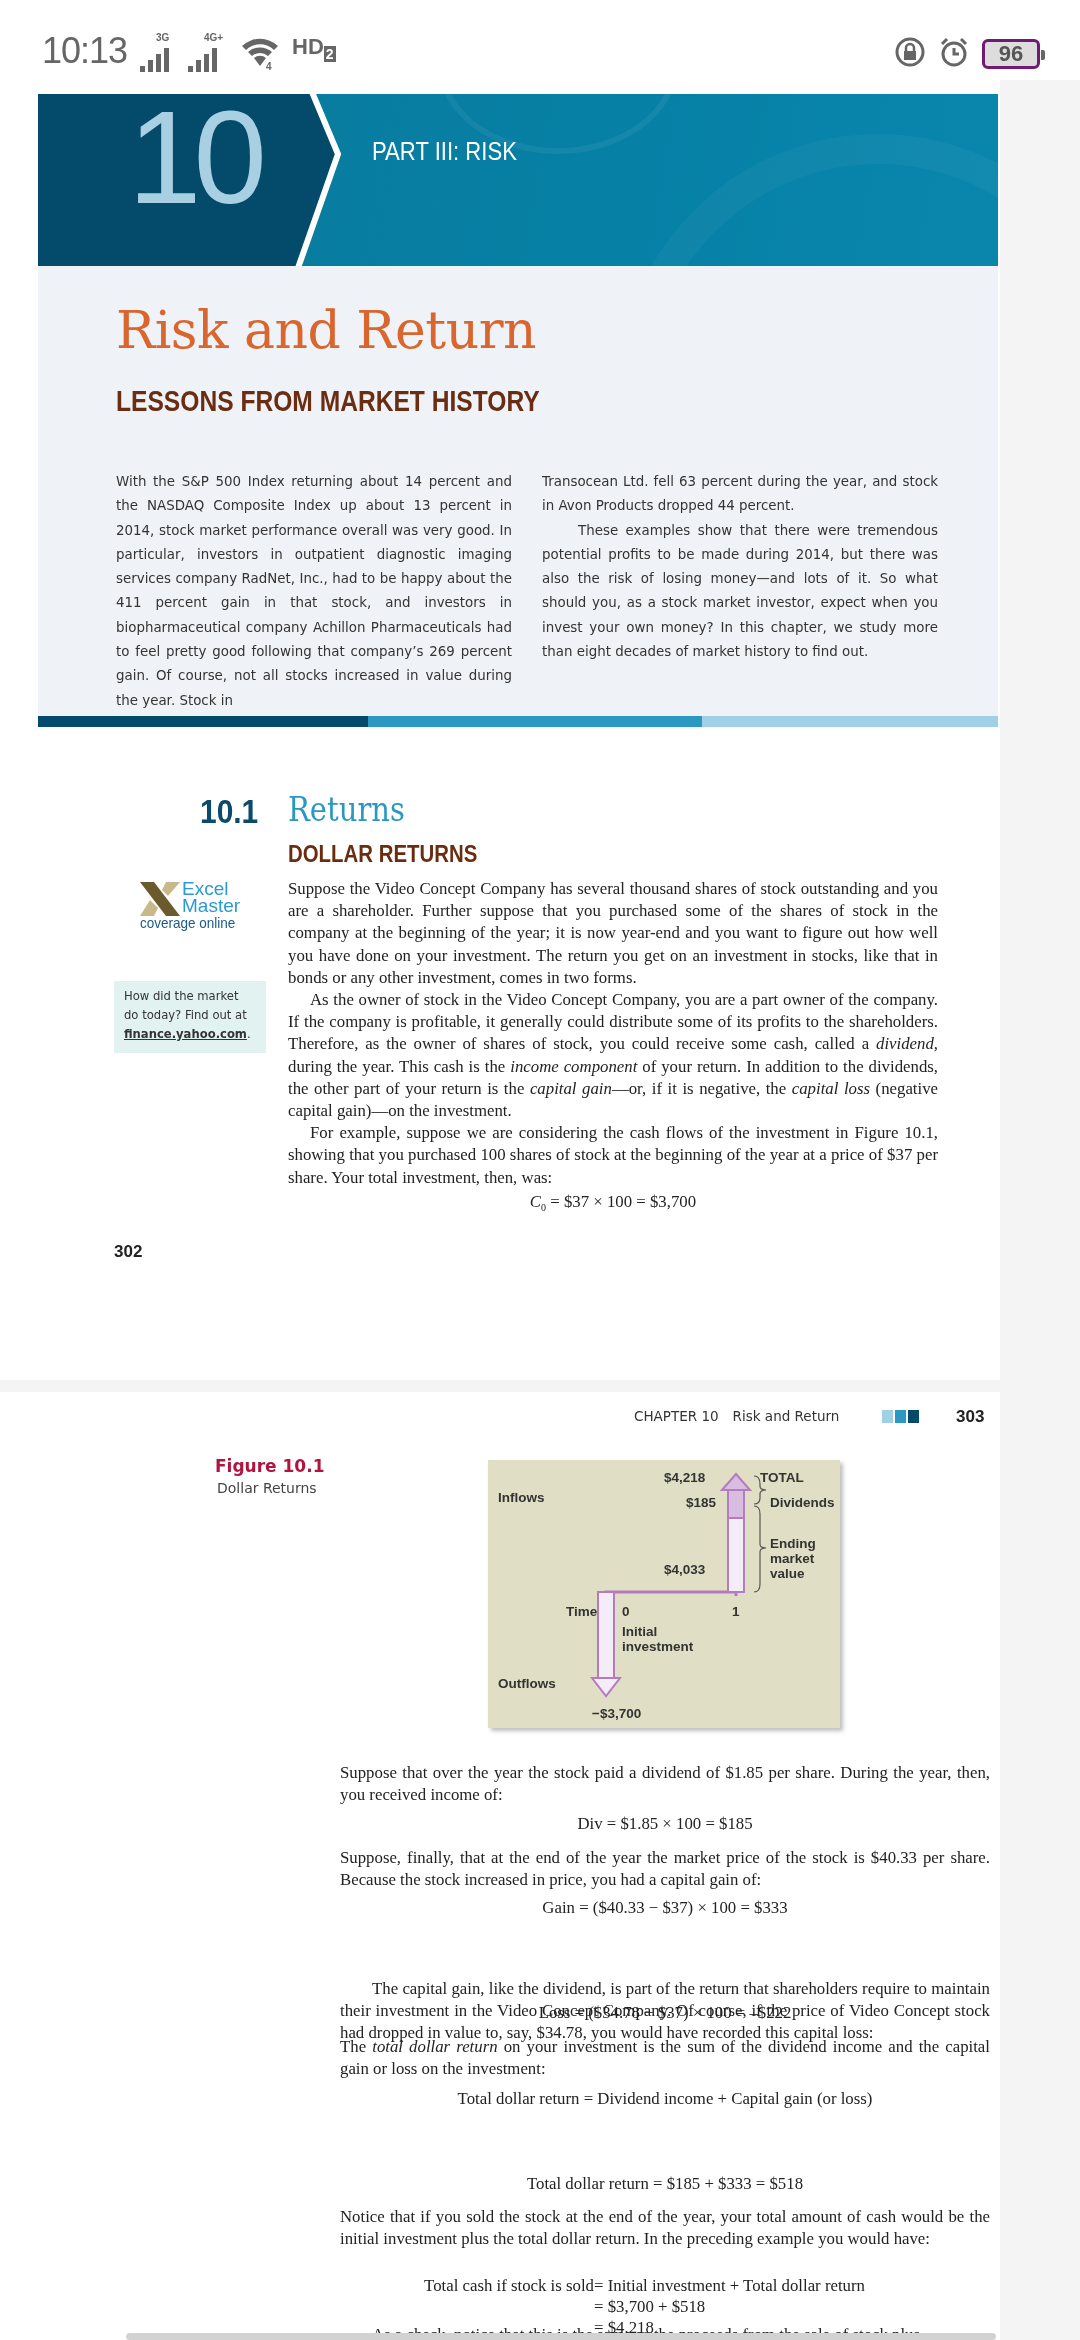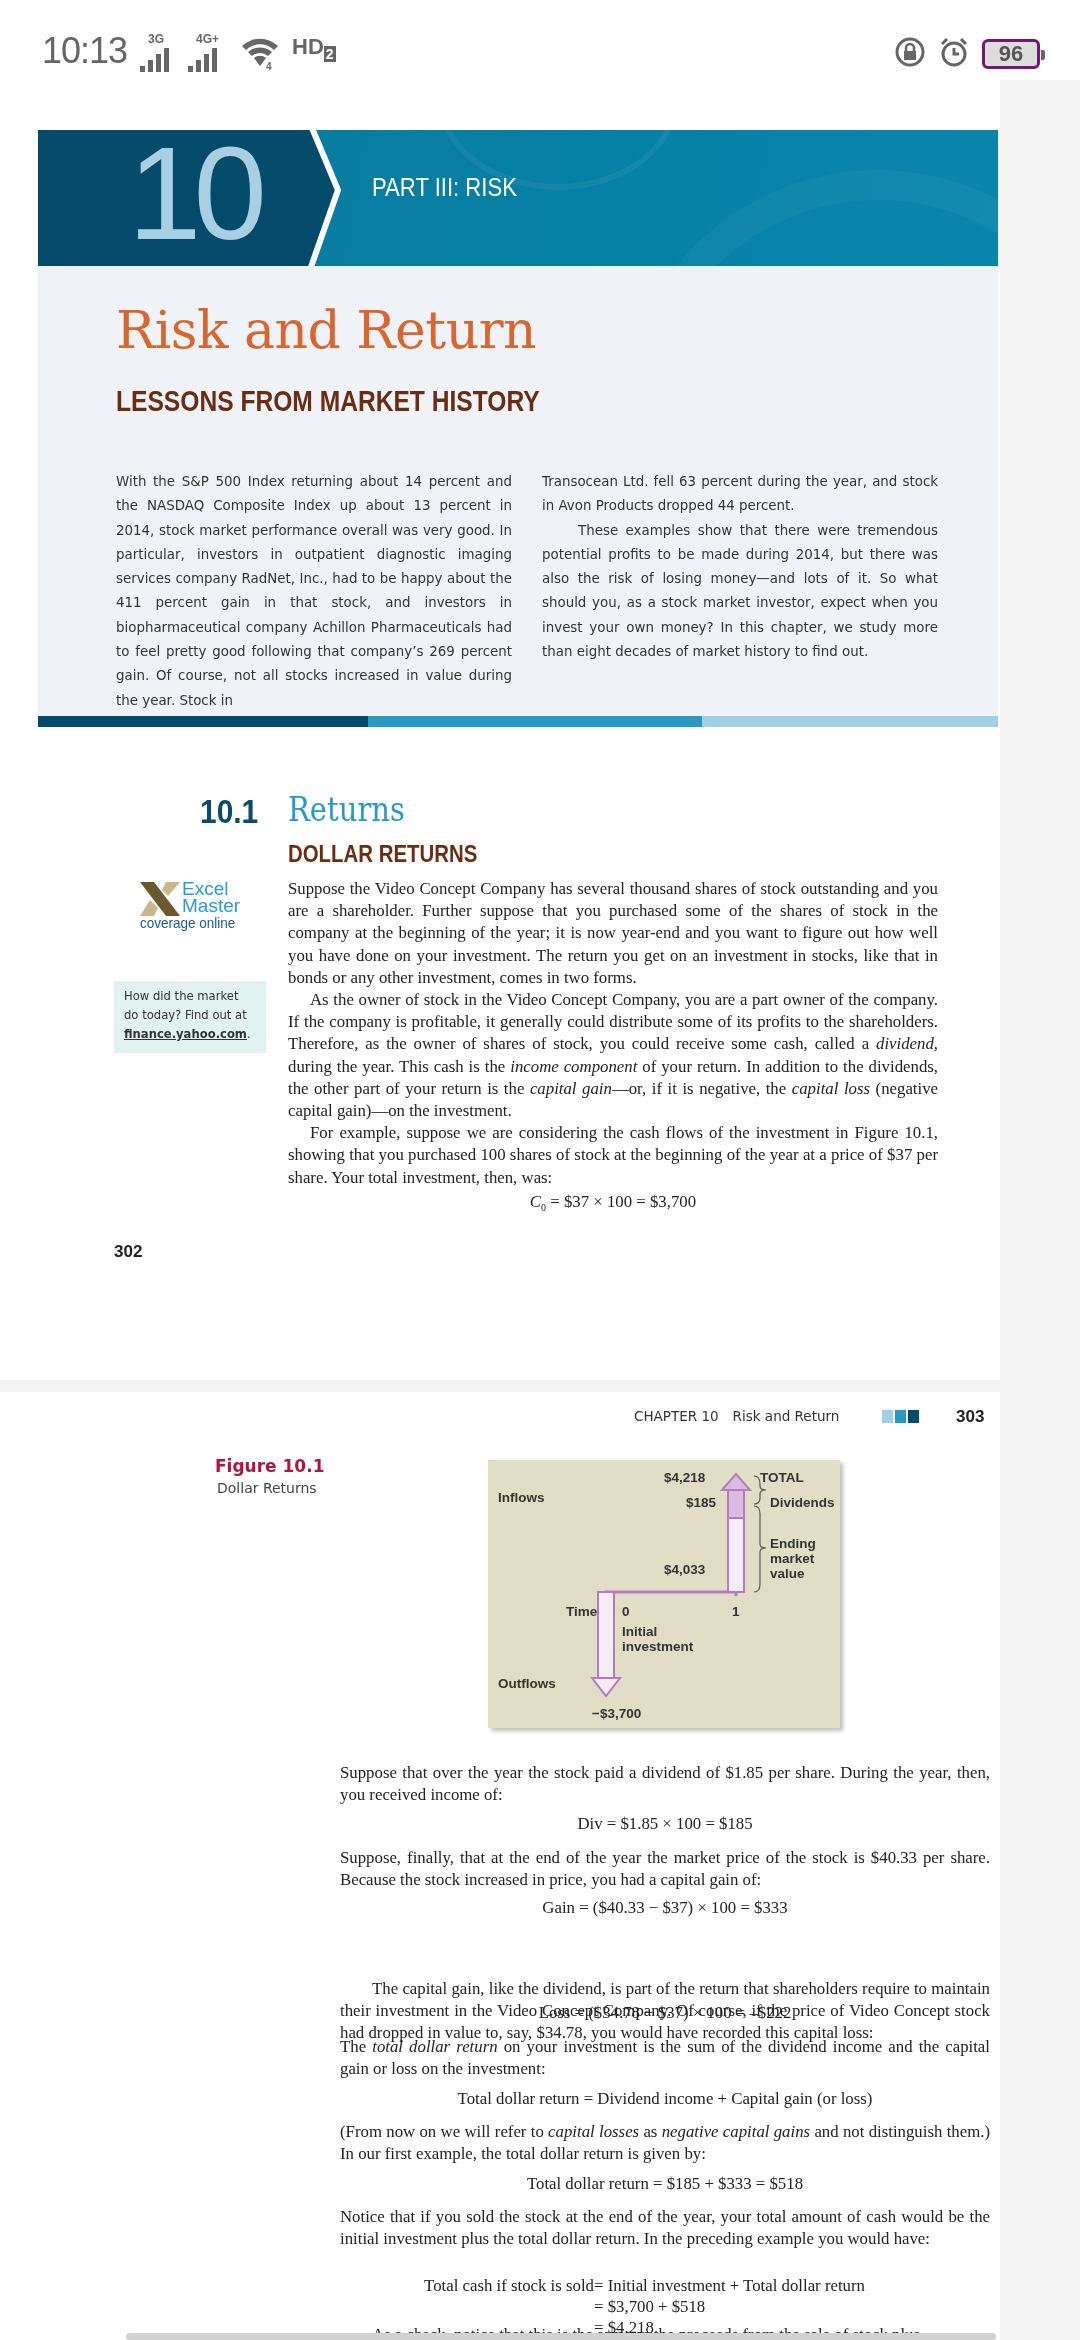--- a/index.html
+++ b/index.html
@@ -3,33 +3,33 @@
 <meta charset="utf-8">
 <style>
   * { box-sizing: border-box; margin: 0; padding: 0; }
   html, body { width: 1080px; height: 2340px; overflow: hidden; background: #f4f4f4; }
   body { position: relative; font-family: "Liberation Serif", serif; color: #222; }
 
   
   .statusbar { position: absolute; left: 0; top: 0; width: 1080px; height: 80px; background: #ffffff; }
   .sb-time { position: absolute; left: 42px; top: 30px; font-family: "Liberation Sans", sans-serif; font-size: 36px; color: #666; letter-spacing: -1px; }
   .sb-sig { position: absolute; top: 34px; font-family: "Liberation Sans", sans-serif; color: #666; }
-  .sb-net { font-size: 12px; font-weight: bold; position: absolute; top: -2px; left: 8px; text-align: center; }
+  .sb-net { font-size: 10px; font-weight: bold; position: absolute; top: -2px; left: 16px; text-align: center; }
   .bars { position: absolute; left: 0; top: 14px; display: flex; align-items: flex-end; gap: 3px; }
   .bars i { display: block; width: 5px; background: #666; }
   .sb-wifi { position: absolute; left: 240px; top: 36px; }
   .sb-hd { position: absolute; left: 292px; top: 34px; font-family: "Liberation Sans", sans-serif; font-weight: bold; color: #666; font-size: 22px; }
   .sb-hd sub { font-size: 14px; background: #666; color: #fff; padding: 0 2px; }
   .sb-right { position: absolute; right: 40px; top: 36px; display: flex; align-items: center; gap: 12px; }
   .battery { width: 58px; height: 30px; border: 3px solid #701a75; border-radius: 6px; position: relative; display: flex; align-items: center; justify-content: center; font-family: "Liberation Sans", sans-serif; font-weight: bold; font-size: 22px; color: #555; background: #ddd; }
   .battery:after { content: ""; position: absolute; right: -8px; top: 8px; width: 4px; height: 10px; background: #666; border-radius: 0 2px 2px 0; }
 
   
   .page1 { position: absolute; left: 0; top: 80px; width: 1000px; height: 1300px; background: #fff; }
-  .banner { position: absolute; left: 38px; top: 14px; width: 960px; height: 172px; background: linear-gradient(100deg, #0a7a9c 0%, #0680a5 60%, #0a86ad 100%); overflow: hidden; margin-top: 36px; }
+  .banner { position: absolute; left: 38px; top: 14px; width: 960px; height: 172px; background: linear-gradient(100deg, #0a7a9c 0%, #0680a5 60%, #0a86ad 100%); overflow: hidden; }
   .banner .circ1 { position: absolute; left: 400px; top: -120px; width: 240px; height: 180px; border-radius: 50%; border: 6px solid rgba(255,255,255,0.06); }
   .banner .circ2 { position: absolute; left: 580px; top: 40px; width: 520px; height: 520px; border-radius: 50%; border: 30px solid rgba(255,255,255,0.04); }
   .banner .dark { position: absolute; left: 0; top: 0; width: 300px; height: 172px; background: #044a6b; clip-path: polygon(0 0, 275px 0, 300px 60px, 260px 172px, 0 172px); }
   .banner .chev { position: absolute; left: 0; top: 0; width: 320px; height: 172px; }
   .chapnum { position: absolute; left: 90px; top: -12px; font-family: "Liberation Sans", sans-serif; font-size: 132px; color: #a9cfe3; letter-spacing: -8px; font-weight: 300; }
   .partlabel { position: absolute; left: 334px; top: 42px; font-family: "Liberation Sans", sans-serif; font-size: 26px; color: #fff; transform: scaleX(0.85); transform-origin: left; }
 
   .intro { position: absolute; left: 38px; top: 186px; width: 960px; height: 450px; background: #eff2f7; }
   .chtitle { position: absolute; left: 78px; top: 34px; font-family: "DejaVu Serif", serif; font-size: 52px; color: #d9662e; letter-spacing: -0.5px; }
   .chsub { position: absolute; left: 78px; top: 118px; font-family: "Liberation Sans", sans-serif; font-weight: bold; font-size: 30px; color: #6b2d12; transform: scaleX(0.82); transform-origin: left; }
@@ -243,21 +243,20 @@
   <div class="body2" style="top:370px">Suppose that over the year the stock paid a dividend of $1.85 per share. During the year, then, you received income of:</div>
   <div class="eqrow" style="top:422px">Div = $1.85 × 100 = $185</div>
   <div class="body2" style="top:455px">Suppose, finally, that at the end of the year the market price of the stock is $40.33 per share. Because the stock increased in price, you had a capital gain of:</div>
   <div class="eqrow" style="top:506px">Gain = ($40.33 − $37) × 100 = $333</div>
   <div class="body2" style="top:538px">
       <p class="ind">The capital gain, like the dividend, is part of the return that shareholders require to main­tain their investment in the Video Concept Company. Of course, if the price of Video Concept stock had dropped in value to, say, $34.78, you would have recorded this capital loss:</p>
     </div>
   <div class="eqrow" style="top:611px">Loss = ($34.78 − $37) × 100 = –$222</div>
   <div class="body2" style="top:644px"><span>The </span><i>total dollar return</i><span> on your investment is the sum of the dividend income and the capital gain or loss on the investment:</span></div>
   <div class="eqrow" style="top:697px">Total dollar return = Dividend income + Capital gain (or loss)</div>
-  <div class="body2" style="top:729px"><span>(From now on we will refer to </span><i>capital losses</i><span> as </span><i>negative capital gains</i><span> and not distinguish them.) In our first example, the total dollar return is given by:</span></div>
   <div class="eqrow" style="top:782px">Total dollar return = $185 + $333 = $518</div>
   <div class="body2" style="top:814px">Notice that if you sold the stock at the end of the year, your total amount of cash would be the initial investment plus the total dollar return. In the preceding example you would have:</div>
   <div class="cash" style="top:866px">
     <div><span class="lhs">Total cash if stock is sold</span><span>= Initial investment + Total dollar return</span></div>
     <div><span class="lhs"></span><span>= $3,700 + $518</span></div>
     <div><span class="lhs"></span><span>= $4,218</span></div>
   </div>
   <div class="body2" style="top:932px;text-indent:32px;white-space:nowrap;overflow:hidden;height:16px">As a check, notice that this is the same as the proceeds from the sale of stock plus</div>
 </div>
 

